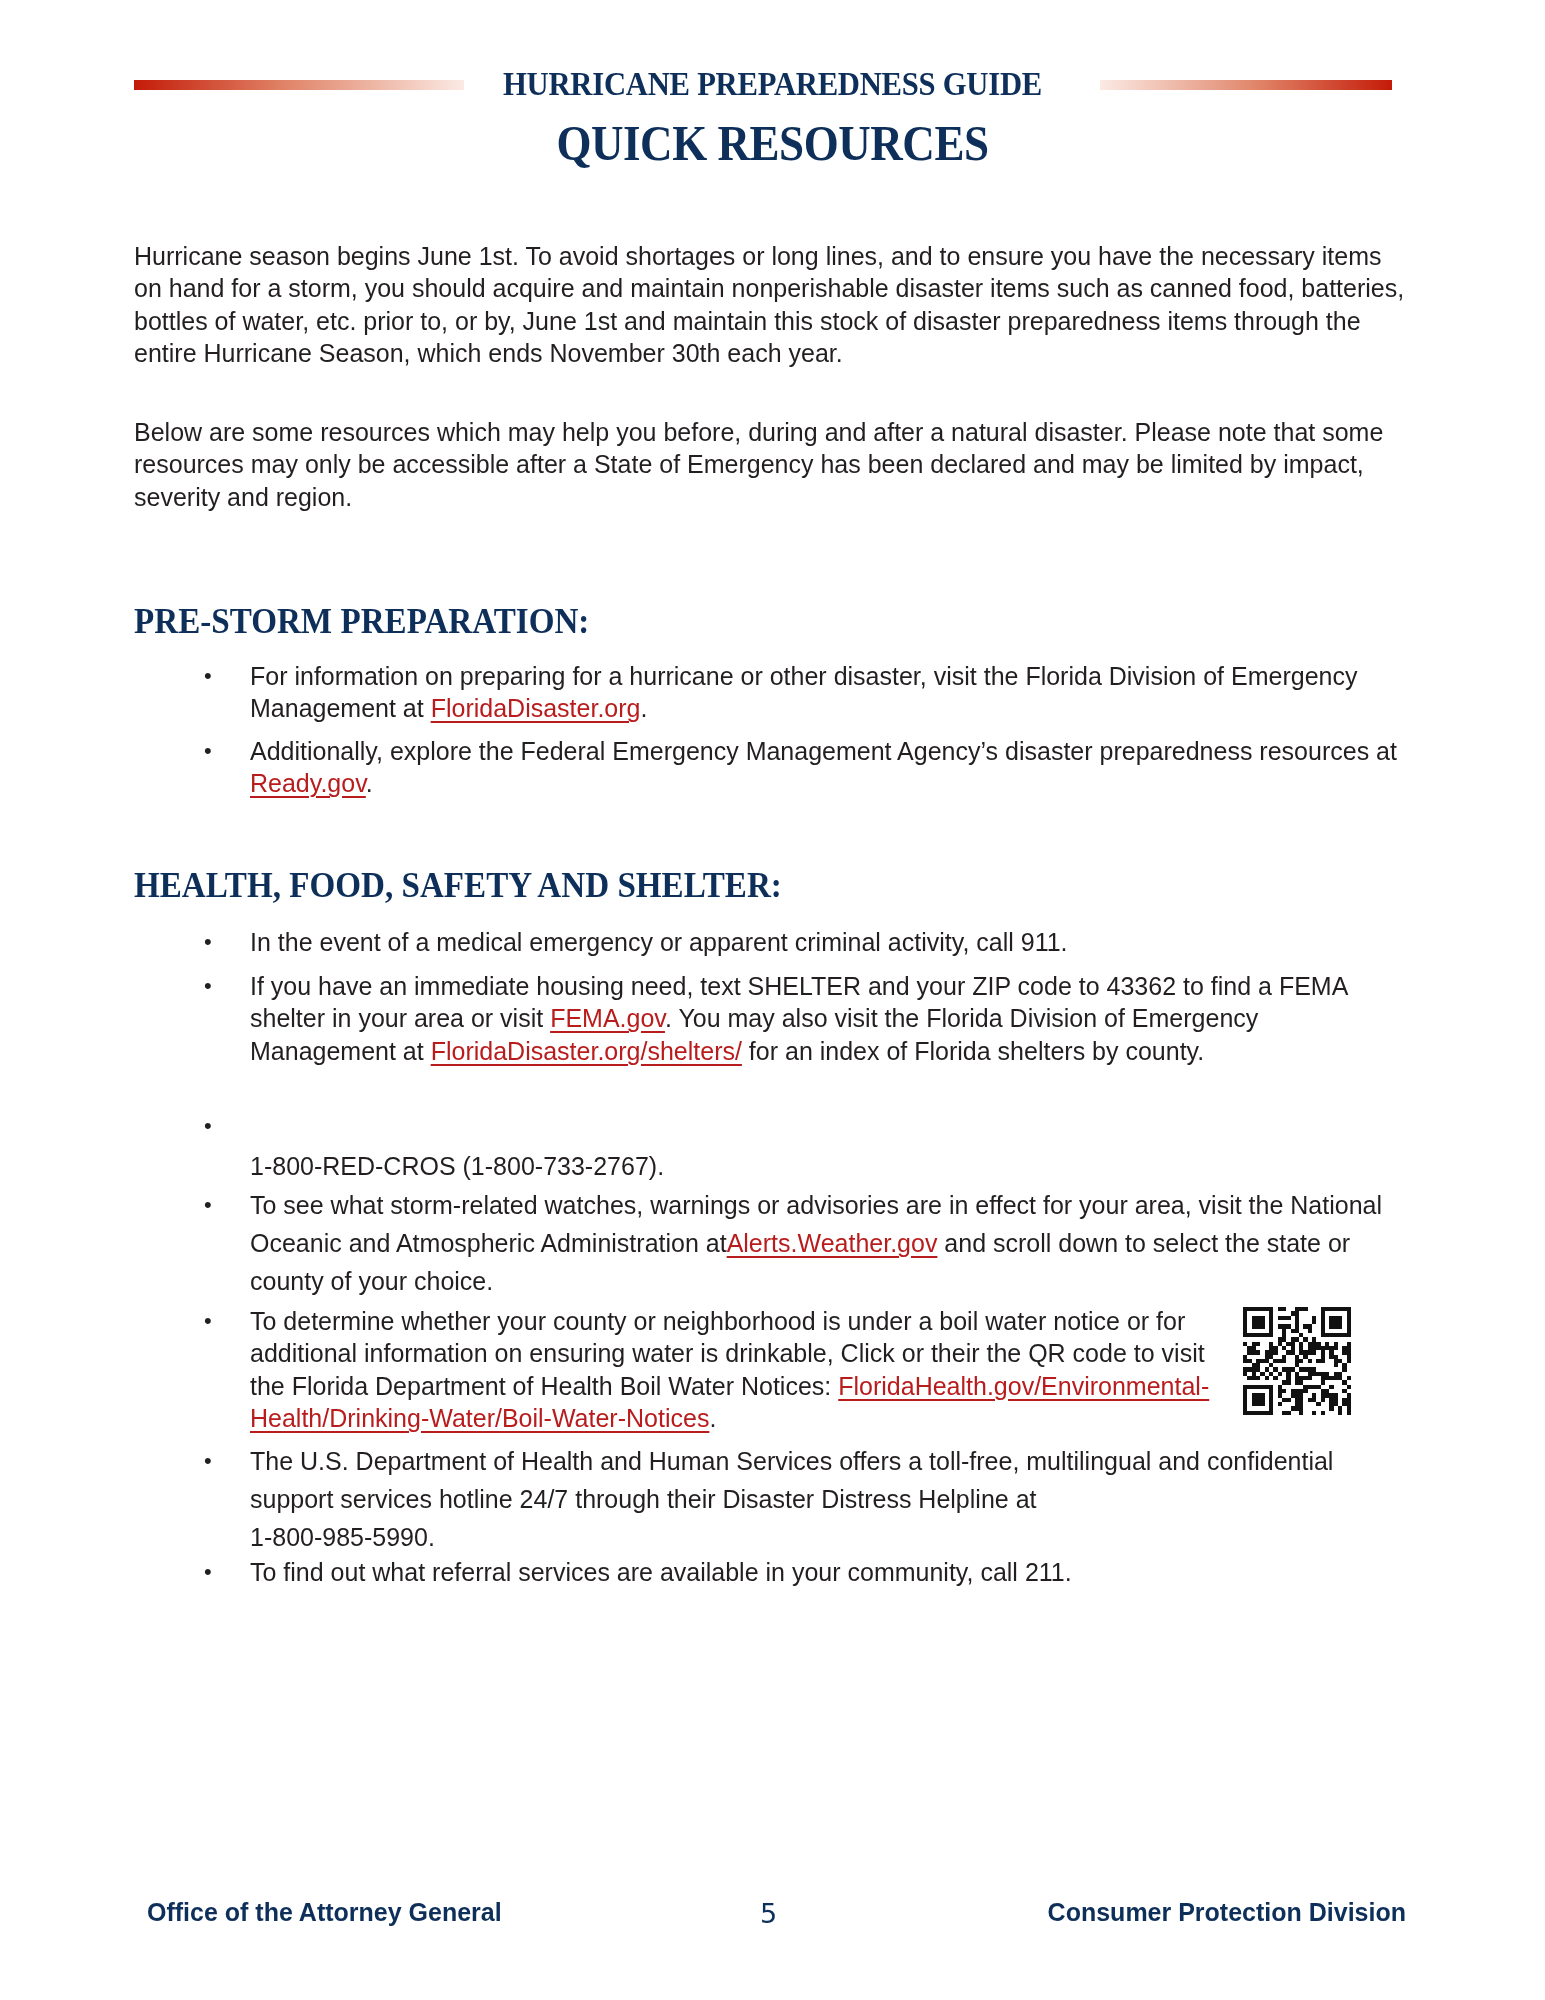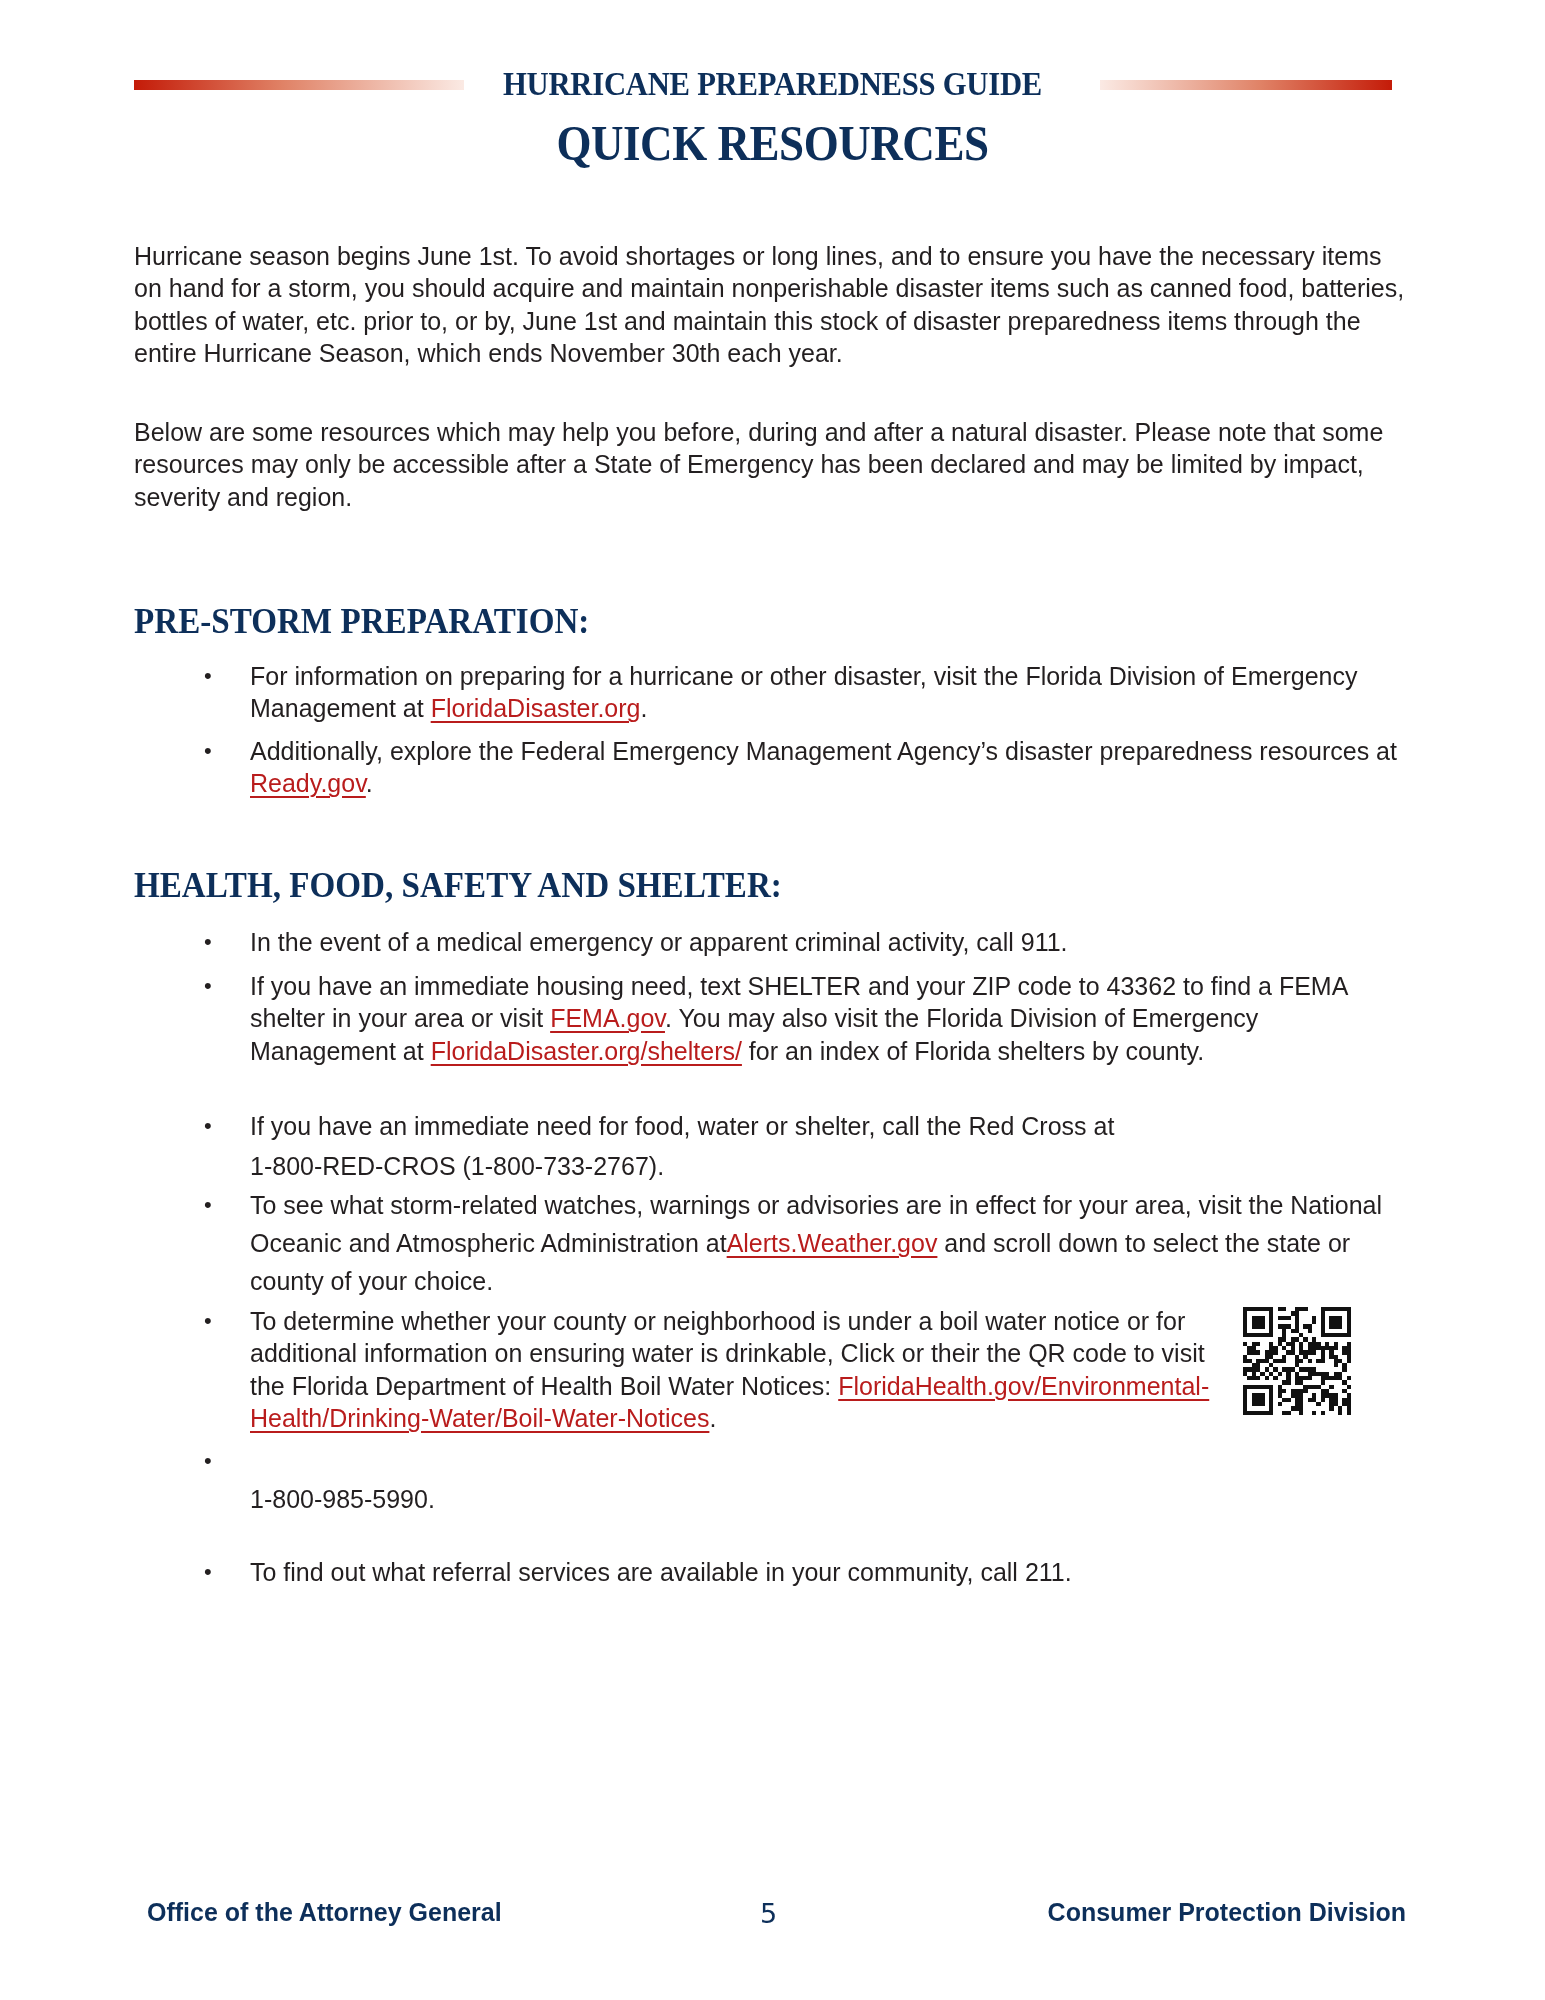--- a/index.html
+++ b/index.html
@@ -76,33 +76,33 @@
   <li class="bullet-item" style="top:926px">
     <span class="bullet-dot">•</span>
     <span>In the event of a medical emergency or apparent criminal activity, call </span><b>911</b><span>.</span>
   </li>
   <li class="bullet-item" style="top:970px; width:1125px">
     <span class="bullet-dot">•</span>
     <span>If you have an immediate housing need, text </span><b>SHELTER</b><span> and your </span><b>ZIP</b><span> code to </span><b>43362</b><span> to find a FEMA shelter in your area or visit </span><a href="#">FEMA.gov</a><span>. You may also visit the Florida Division of Emergency Management at </span><a href="#">FloridaDisaster.org/shelters/</a><span> for an index of Florida shelters by county.</span>
   </li>
   <li class="bullet-item loose" style="top:1106px">
     <span class="bullet-dot">•</span>
-    <span>If you have an immediate need for food, water or shelter, call the Red Cross at</span><br><b>1-800-RED-CROS (1-800-733-2767)</b><span>.</span>
+    <br><b>1-800-RED-CROS (1-800-733-2767)</b><span>.</span>
   </li>
   <li class="bullet-item" style="top:1186px; line-height:38px">
     <span class="bullet-dot">•</span>
     <span>To see what storm-related watches, warnings or advisories are in effect for your area, visit the National Oceanic and Atmospheric Administration at</span><a href="#">Alerts.Weather.gov</a><span> and scroll down to select the state or county of your choice.</span>
   </li>
   <li class="bullet-item" style="top:1305px; width:980px">
     <span class="bullet-dot">•</span>
     <span>To determine whether your county or neighborhood is under a boil water notice or for additional information on ensuring water is drinkable, Click or their the QR code to visit the Florida Department of Health Boil Water Notices:</span> <a href="#">FloridaHealth.gov/Environmental-Health/Drinking-Water/Boil-Water-Notices</a><span>.</span>
   </li>
   <li class="bullet-item" style="top:1442px; line-height:38px; width:1115px">
     <span class="bullet-dot">•</span>
-    <br><b>1-800-985-5990</b><span>.</span>
+    <span>The U.S. Department of Health and Human Services offers a toll-free, multilingual and confidential support services hotline 24/7 through their Disaster Distress Helpline at</span><br><b>1-800-985-5990</b><span>.</span>
   </li>
   <li class="bullet-item" style="top:1556px">
     <span class="bullet-dot">•</span>
     <span>To find out what referral services are available in your community, call </span><b>211</b><span>.</span>
   </li>
 </ul>
 
 <svg class="qr" viewBox="0 0 25 25" shape-rendering="crispEdges">
   <rect x="0" y="0" width="25" height="25" fill="#fff"></rect>
   <g id="qr-modules" fill="#111">

